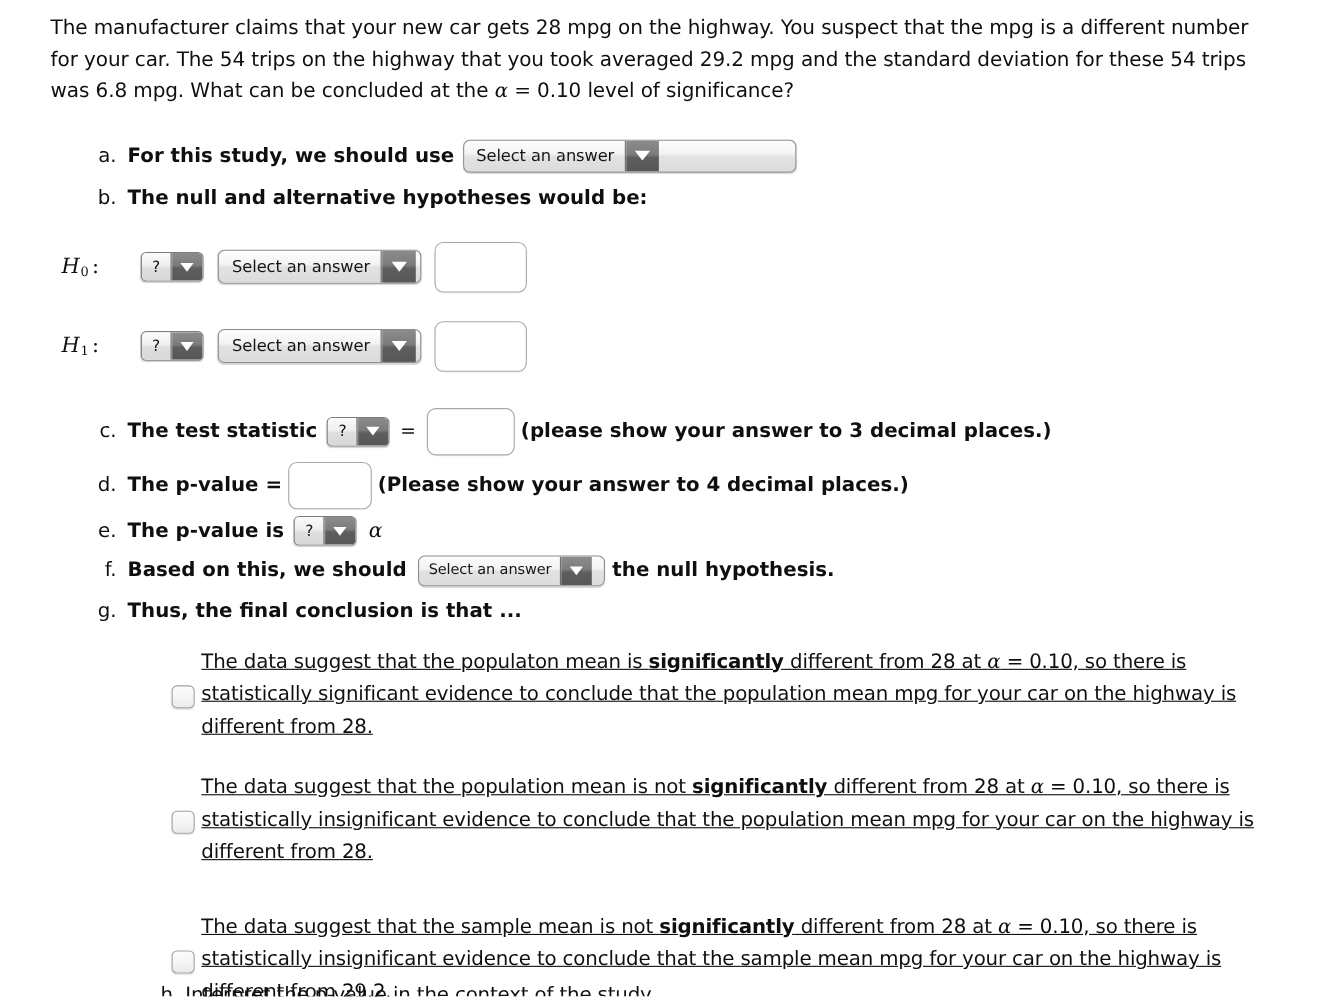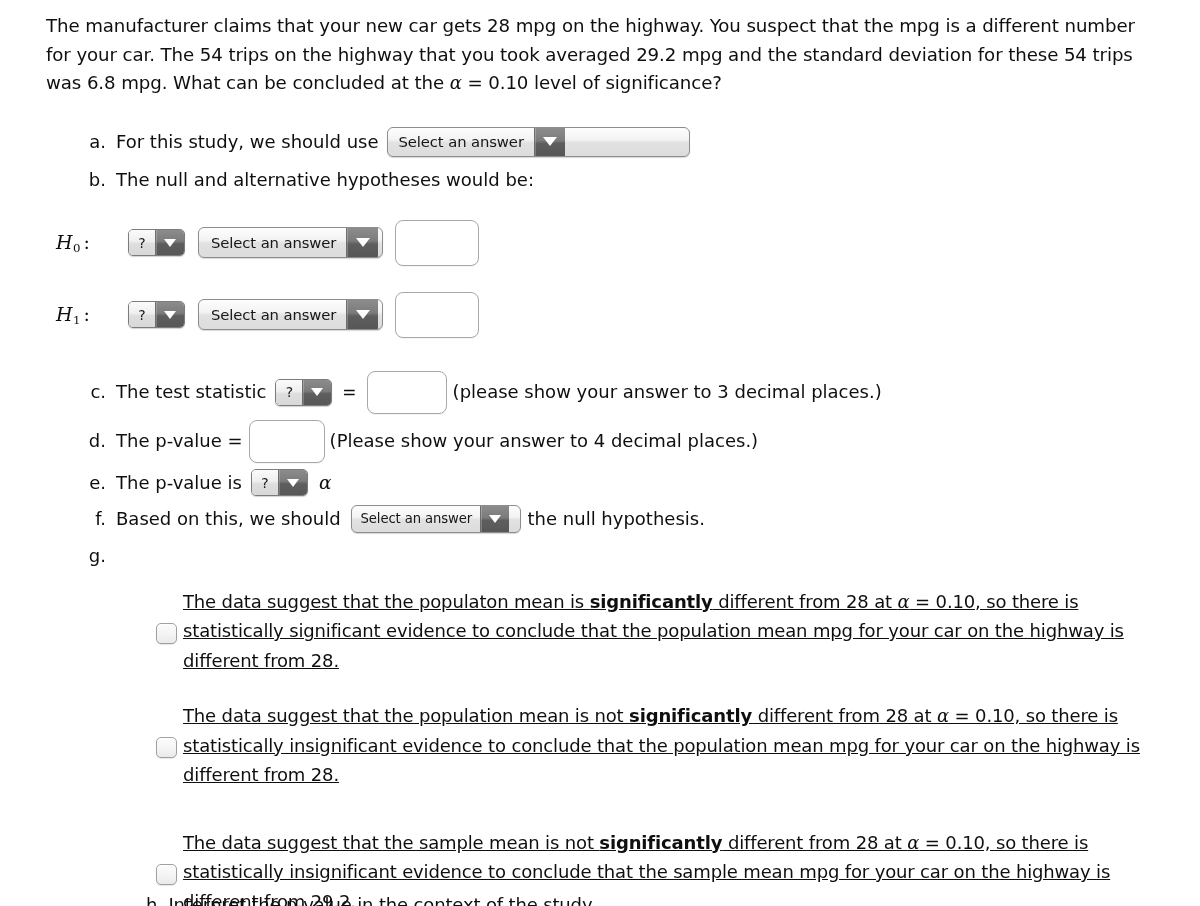--- a/index.html
+++ b/index.html
@@ -53,21 +53,21 @@
     line-height: 30px;
   }
   .qmarker {
     width: 30px;
     flex: 0 0 30px;
     text-align: right;
     padding-right: 10px;
     font-size: 18px;
     box-sizing: content-box;
   }
-  .qtext { white-space: pre; }
+  .qtext { white-space: pre; font-weight: bold; }
 
   .row-a  { margin-top: 0px;  min-height: 34px; }
   .row-b  { margin-top: 6px;  }
   .row-c  { margin-top: 0;    min-height: 40px; }
   .row-d  { margin-top: 6px;  min-height: 40px; }
   .row-e  { margin-top: 5px;  min-height: 30px; }
   .row-f  { margin-top: 5px;  min-height: 32px; }
   .row-g  { margin-top: 6px;  }
 
   
@@ -388,20 +388,21 @@
         <span class="sel-text">Select an answer</span>
         <span class="sel-arrow">
             <span class="tri"></span>
           </span>
       </span>
       <span class="qtext">the null hypothesis.</span>
     </li>
 
     <li class="qitem row-g">
       <span class="qmarker">g.</span>
+      <span class="qtext">Thus, the final conclusion is that ...</span>
     </li>
   </ul>
 
   <div class="options">
 
     <div class="option">
       <span class="chk"></span>
       <span class="otext"><span>The data suggest that the populaton mean is </span><b>significantly</b><span> different from 28 at </span><span class="mathvar">α</span><span> = 0.10, so there is statistically significant evidence to conclude that the population mean mpg for your car on the highway is different from 28.</span></span>
     </div>
 

